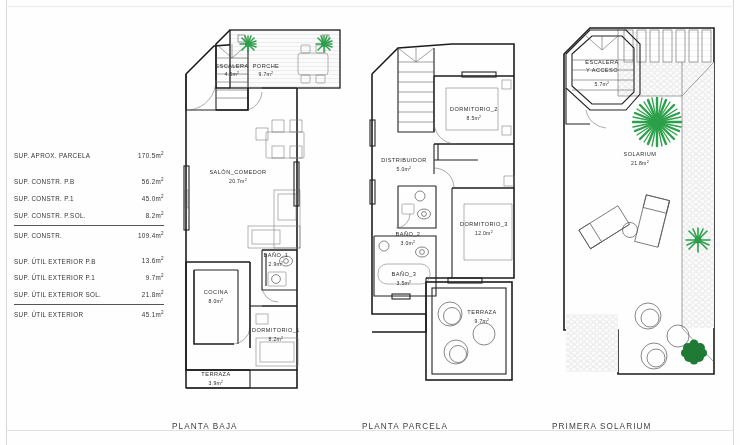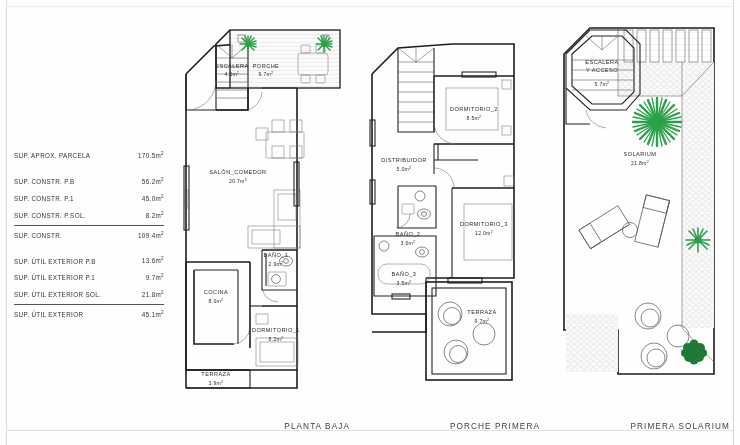--- a/index.html
+++ b/index.html
@@ -23,21 +23,21 @@
   .lgap{height:9px;}
   sup{font-size:4.6px;vertical-align:super;}
 
   
   .plan{position:absolute;top:14px;height:378px;}
   #plan-baja{left:172px;width:178px;}
   #plan-primera{left:362px;width:176px;}
   #plan-solarium{left:552px;width:180px;}
 
   .ptitle{position:absolute;bottom:14px;font-size:8.2px;letter-spacing:1.1px;
-          color:#3d3d3d;text-align:right;width:178px;}
+          color:#3d3d3d;text-align:left;width:178px;}
   #t-baja{left:172px;}
   #t-primera{left:362px;}
   #t-solarium{left:552px;}
 
   svg{display:block;overflow:visible;}
   .w   {fill:none;stroke:#1d1d1d;stroke-width:1.6;}
   .w2  {fill:none;stroke:#222;stroke-width:1.1;}
   .thin{fill:none;stroke:#555;stroke-width:.55;}
   .furn{fill:none;stroke:#777;stroke-width:.55;}
   .furn2{fill:none;stroke:#555;stroke-width:.7;}
@@ -479,15 +479,15 @@
       <text class="lbl" x="50" y="50">ESCALERA</text>
       <text class="lbl" x="50" y="58">Y  ACCESO</text>
       <text class="lbl2" x="50" y="72">5.7m<tspan class="sup">2</tspan></text>
 
       <text class="lbl" x="88" y="142">SOLARIUM</text>
       <text class="lbl2" x="88" y="151">21.8m<tspan class="sup">2</tspan></text>
     </svg>
   </div>
 
   <div class="ptitle" id="t-baja">PLANTA  BAJA</div>
-  <div class="ptitle" id="t-primera">PORCHE  PRIMERA</div>
+  <div class="ptitle" id="t-primera">PLANTA  PARCELA</div>
   <div class="ptitle" id="t-solarium">PRIMERA  SOLARIUM</div>
 </div>
 
 </body></html>

